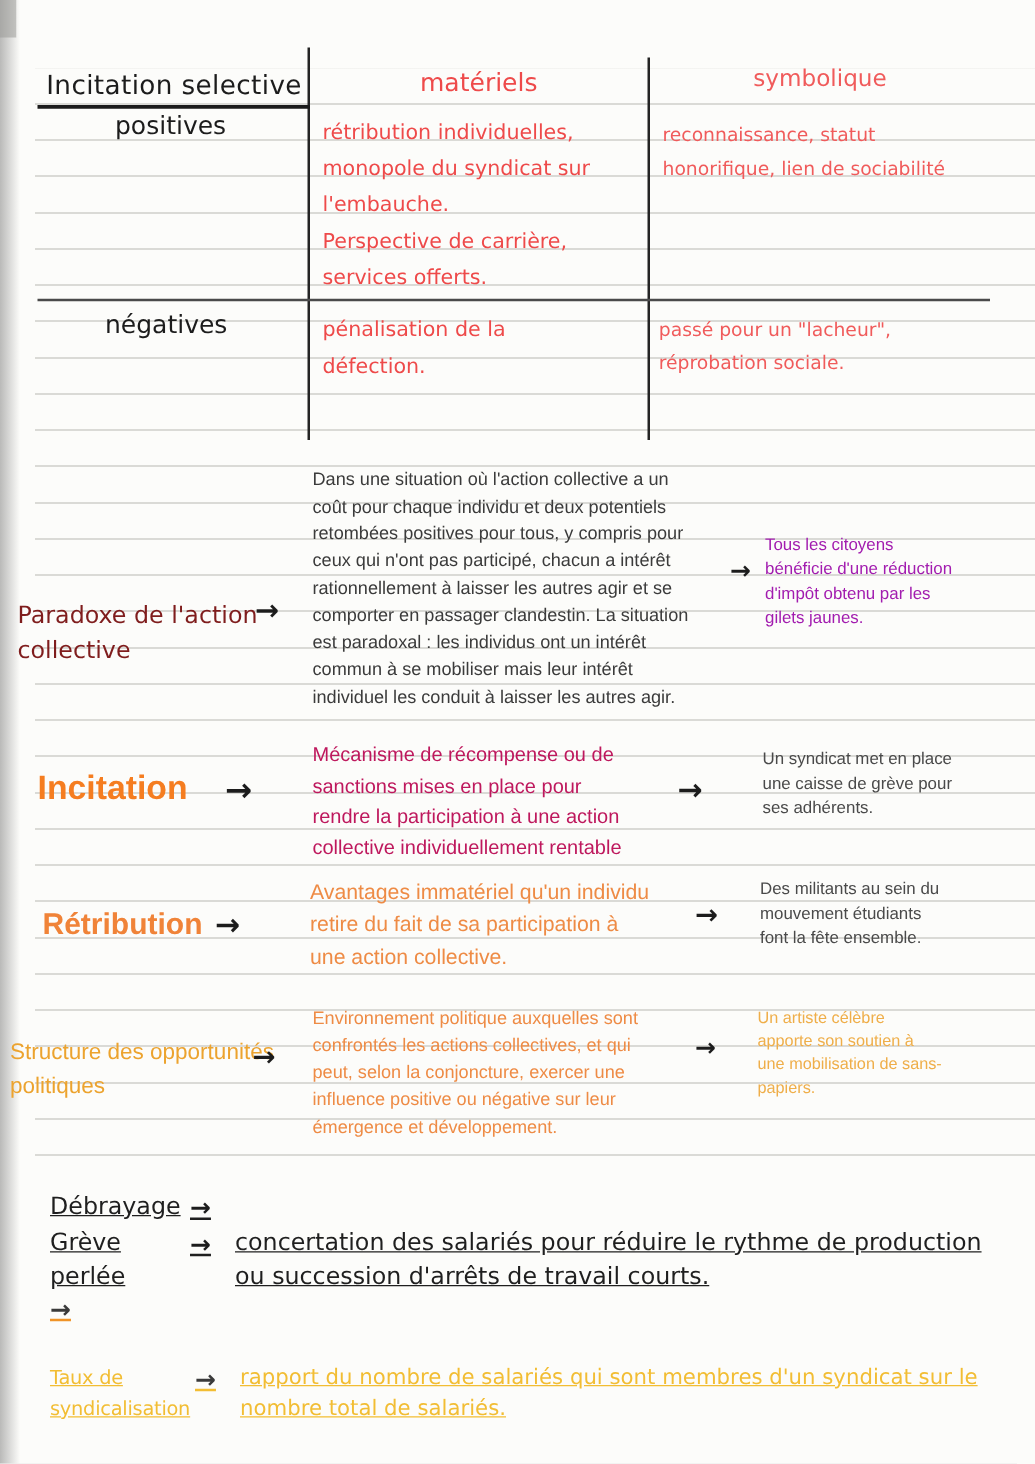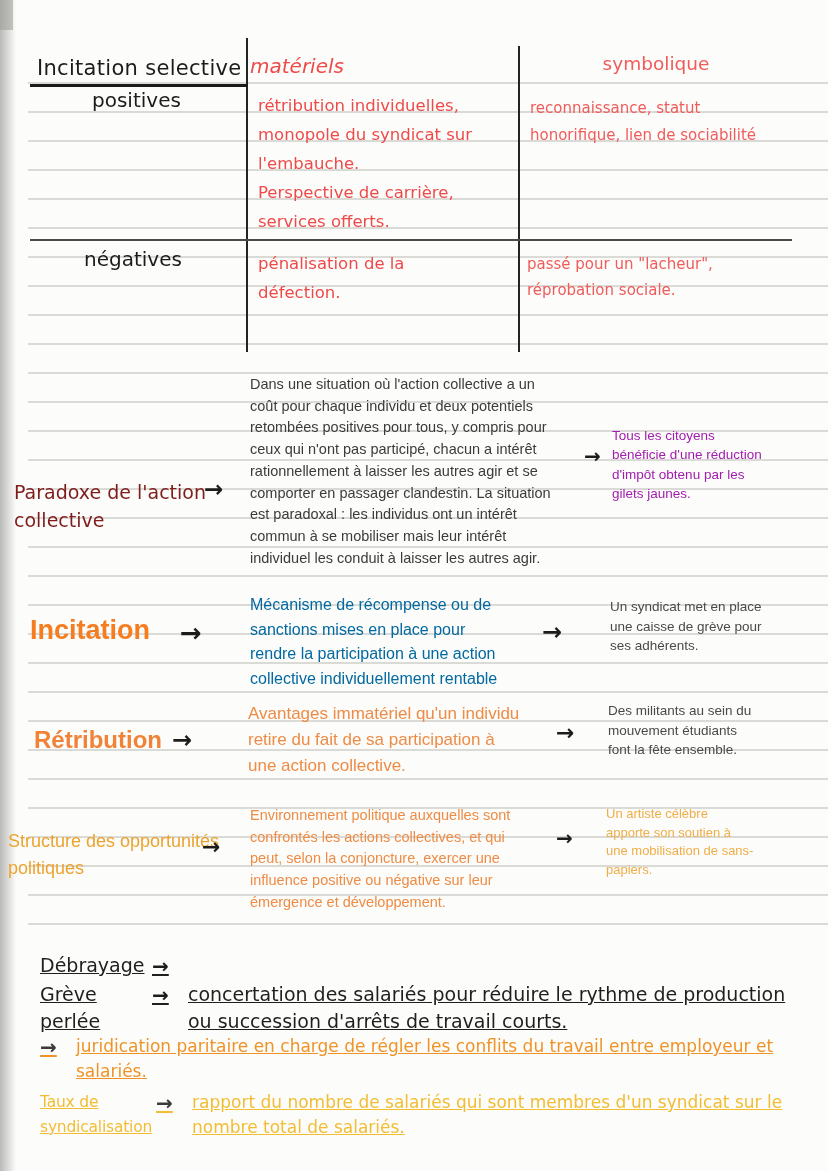--- a/index.html
+++ b/index.html
@@ -21,40 +21,40 @@
   .hand{font-family:"DejaVu Sans", sans-serif;}
   .neat{font-family:"Liberation Sans", sans-serif;}
 
   
   .vline{position:absolute;width:2px;background:#242424;}
   .v1{left:246px;top:38px;height:314px;}
   .v2{left:518px;top:46px;height:306px;}
   .title-underline{position:absolute;left:30px;top:84px;width:218px;height:2.5px;background:#1b1b1b;}
   .row-sep{position:absolute;left:30px;top:239px;width:762px;height:2px;background:#4a4a4a;}
   .t-title{position:absolute;left:37px;top:56px;font-size:21px;color:#1c1c1c;letter-spacing:.3px;}
-  .t-col1{position:absolute;left:250px;top:54px;width:266px;font-size:20px;color:#ee4a4a;font-style:italic;}
+  .t-col1{position:absolute;left:250px;top:54px;width:266px;text-align:center;font-size:20px;color:#ee4a4a;}
   .t-col2{position:absolute;left:522px;top:53px;width:268px;text-align:center;font-size:18.5px;color:#f05b5b;}
   .t-lab1{position:absolute;left:92px;top:88px;font-size:20px;color:#1c1c1c;}
   .t-lab2{position:absolute;left:84px;top:247px;font-size:20px;color:#1c1c1c;}
   .t-c1{position:absolute;left:258px;top:91px;width:258px;font-size:16.5px;line-height:29px;color:#ee4a4a;}
   .t-c2{position:absolute;left:530px;top:95px;width:264px;font-size:15px;line-height:27px;color:#f05b5b;}
   .t-c3{position:absolute;left:258px;top:249px;width:250px;font-size:16.5px;line-height:29px;color:#ee4a4a;}
   .t-c4{position:absolute;left:527px;top:251px;width:268px;font-size:15px;line-height:26px;color:#f05b5b;}
 
   
   .arrow{position:absolute;color:#1c1c1c;font-weight:bold;font-family:"DejaVu Sans",sans-serif;}
   .d1-term{position:absolute;left:14px;top:478px;width:206px;font-size:19px;line-height:28px;color:#7f1d1d;}
   .d1-a1{left:204px;top:476px;font-size:23px;}
   .d1-def{position:absolute;left:250px;top:374px;width:344px;font-size:14.5px;line-height:21.7px;color:#3b3b3b;}
   .d1-a2{left:584px;top:444px;font-size:20px;}
   .d1-ex{position:absolute;left:612px;top:426px;width:186px;font-size:13.5px;line-height:19.3px;color:#a21caf;}
 
   .d2-term{position:absolute;left:30px;top:615px;font-size:27px;font-weight:700;color:#f57d20;}
   .d2-a1{left:180px;top:618px;font-size:26px;}
-  .d2-def{position:absolute;left:250px;top:593px;width:314px;font-size:16px;line-height:24.6px;color:#0369a1;}
+  .d2-def{position:absolute;left:250px;top:593px;width:314px;font-size:16px;line-height:24.6px;color:#be185d;}
   .d2-a2{left:542px;top:618px;font-size:24px;}
   .d2-ex{position:absolute;left:610px;top:597px;width:190px;font-size:13.5px;line-height:19.5px;color:#4a4a4a;}
 
   .d3-term{position:absolute;left:34px;top:726px;font-size:24px;font-weight:700;color:#f08338;}
   .d3-a1{left:172px;top:726px;font-size:24px;}
   .d3-def{position:absolute;left:248px;top:701px;width:326px;font-size:17px;line-height:26px;color:#ee8b45;}
   .d3-a2{left:556px;top:720px;font-size:22px;}
   .d3-ex{position:absolute;left:608px;top:701px;width:192px;font-size:13.5px;line-height:19.5px;color:#4a4a4a;}
 
   .d4-term{position:absolute;left:8px;top:828px;width:216px;font-size:18px;line-height:27px;color:#eca32e;}
@@ -169,21 +169,20 @@
       <span class="gterm">Débrayage</span>
       <span class="garrow">→</span>
     </div>
     <div class="grow g2 hand">
       <span class="gterm">Grève perlée</span>
       <span class="garrow">→</span>
       <span class="gdef">concertation des salariés pour réduire le rythme de production ou succession d'arrêts de travail courts.</span>
     </div>
     <div class="grow g3 hand">
       <span class="garrow">→</span>
-      <span class="gdef">juridication paritaire en charge de régler les conflits du travail entre employeur et salariés.</span>
     </div>
     <div class="grow g4 hand">
       <span class="gterm">Taux de syndicalisation</span>
       <span class="garrow">→</span>
       <span class="gdef">rapport du nombre de salariés qui sont membres d'un syndicat sur le nombre total de salariés.</span>
     </div>
   </section>
 </div>
 
 </body></html>

